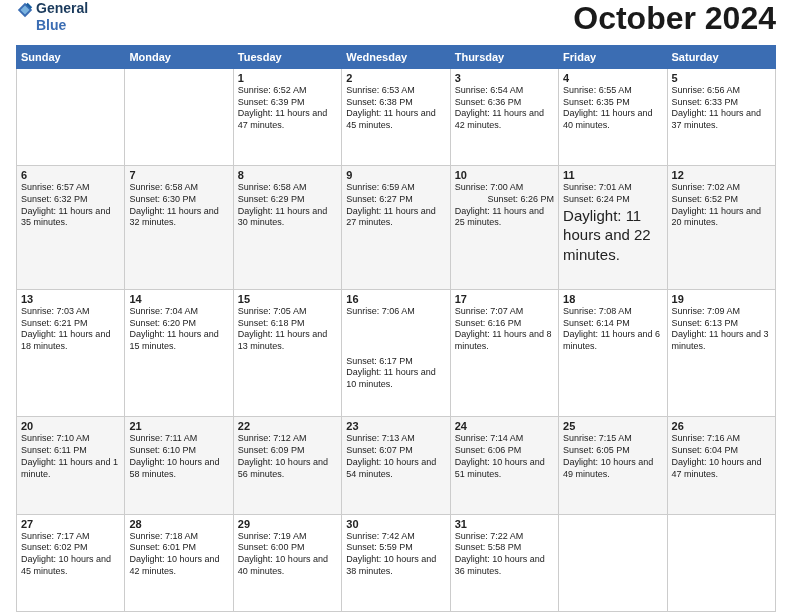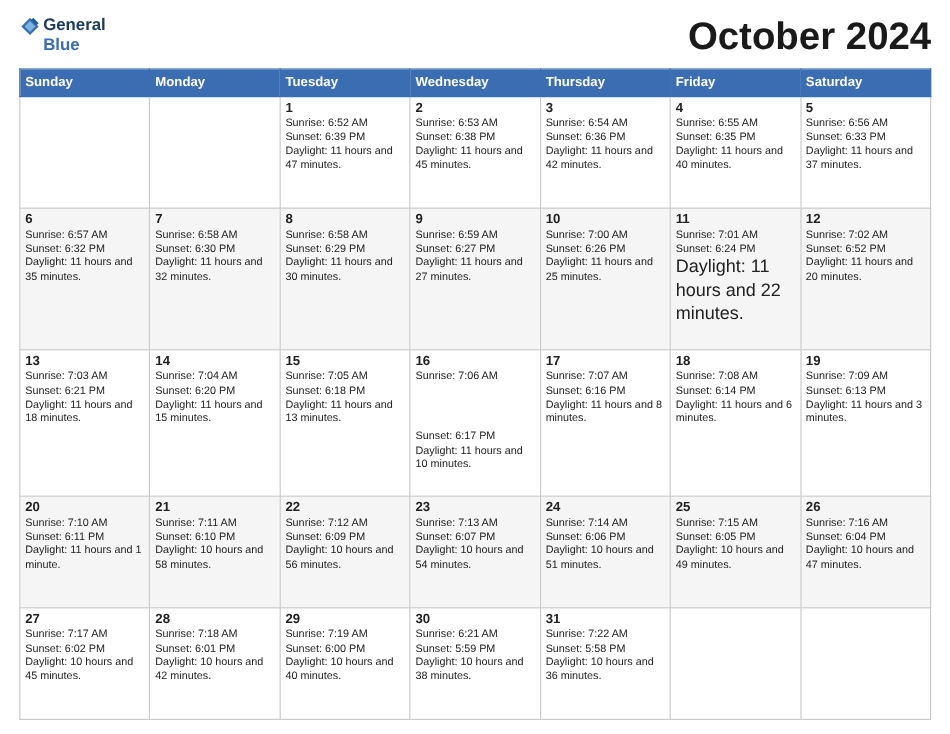--- a/index.html
+++ b/index.html
@@ -6,21 +6,21 @@
     body {
       width: 792px;
       height: 612px;
       font-family: Arial, sans-serif;
       background: #fff;
       overflow: hidden;
     }
     .page {
       width: 792px;
       height: 612px;
-      padding: 12px 16px;
+      padding: 0 16px;
       display: flex;
       flex-direction: column;
     }
     .header {
       display: flex;
       justify-content: space-between;
       align-items: flex-start;
       margin-bottom: 8px;
     }
     .logo {
@@ -176,21 +176,21 @@
           </td>
           <td>
             <span class="day-num">9</span>
             <div style="font-size: 9px; line-height: 1.3;">Sunrise: 6:59 AM</div>
             <div style="font-size: 9px; line-height: 1.3;">Sunset: 6:27 PM</div>
             <div style="font-size: 9px; line-height: 1.3;">Daylight: 11 hours and 27 minutes.</div>
           </td>
           <td>
             <span class="day-num">10</span>
             <div style="font-size: 9px; line-height: 1.3;">Sunrise: 7:00 AM</div>
-            <div style="font-size: 9px; line-height: 1.3;">Sunset: 6:26 PM</div>
+            <div style="font-size: 9px; line-height: 1.3; text-align: right;">Sunset: 6:26 PM</div>
             <div style="font-size: 9px; line-height: 1.3;">Daylight: 11 hours and 25 minutes.</div>
           </td>
           <td>
             <span class="day-num">11</span>
             <div style="font-size: 9px; line-height: 1.3;">Sunrise: 7:01 AM</div>
             <div style="font-size: 9px; line-height: 1.3;">Sunset: 6:24 PM</div>
             <div style="font-size: 15px; line-height: 1.3;">Daylight: 11 hours and 22 minutes.</div>
           </td>
           <td>
             <span class="day-num">12</span>
@@ -301,21 +301,21 @@
             <div style="font-size: 9px; line-height: 1.3;">Daylight: 10 hours and 42 minutes.</div>
           </td>
           <td>
             <span class="day-num">29</span>
             <div style="font-size: 9px; line-height: 1.3;">Sunrise: 7:19 AM</div>
             <div style="font-size: 9px; line-height: 1.3;">Sunset: 6:00 PM</div>
             <div style="font-size: 9px; line-height: 1.3;">Daylight: 10 hours and 40 minutes.</div>
           </td>
           <td>
             <span class="day-num">30</span>
-            <div style="font-size: 9px; line-height: 1.3;">Sunrise: 6:21 AM</div>
+            <div style="font-size: 9px; line-height: 1.3;">Sunrise: 7:42 AM</div>
             <div style="font-size: 9px; line-height: 1.3;">Sunset: 5:59 PM</div>
             <div style="font-size: 9px; line-height: 1.3;">Daylight: 10 hours and 38 minutes.</div>
           </td>
           <td>
             <span class="day-num">31</span>
             <div style="font-size: 9px; line-height: 1.3;">Sunrise: 7:22 AM</div>
             <div style="font-size: 9px; line-height: 1.3;">Sunset: 5:58 PM</div>
             <div style="font-size: 9px; line-height: 1.3;">Daylight: 10 hours and 36 minutes.</div>
           </td>
           <td class="empty"></td>

